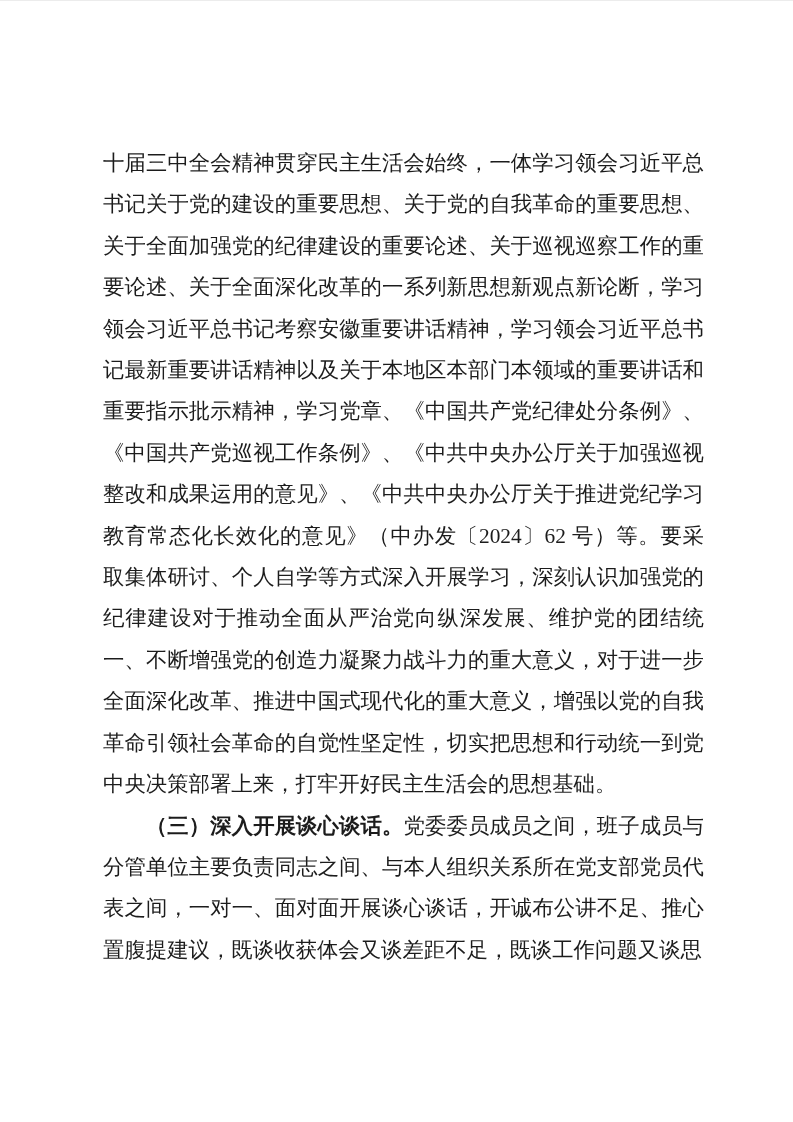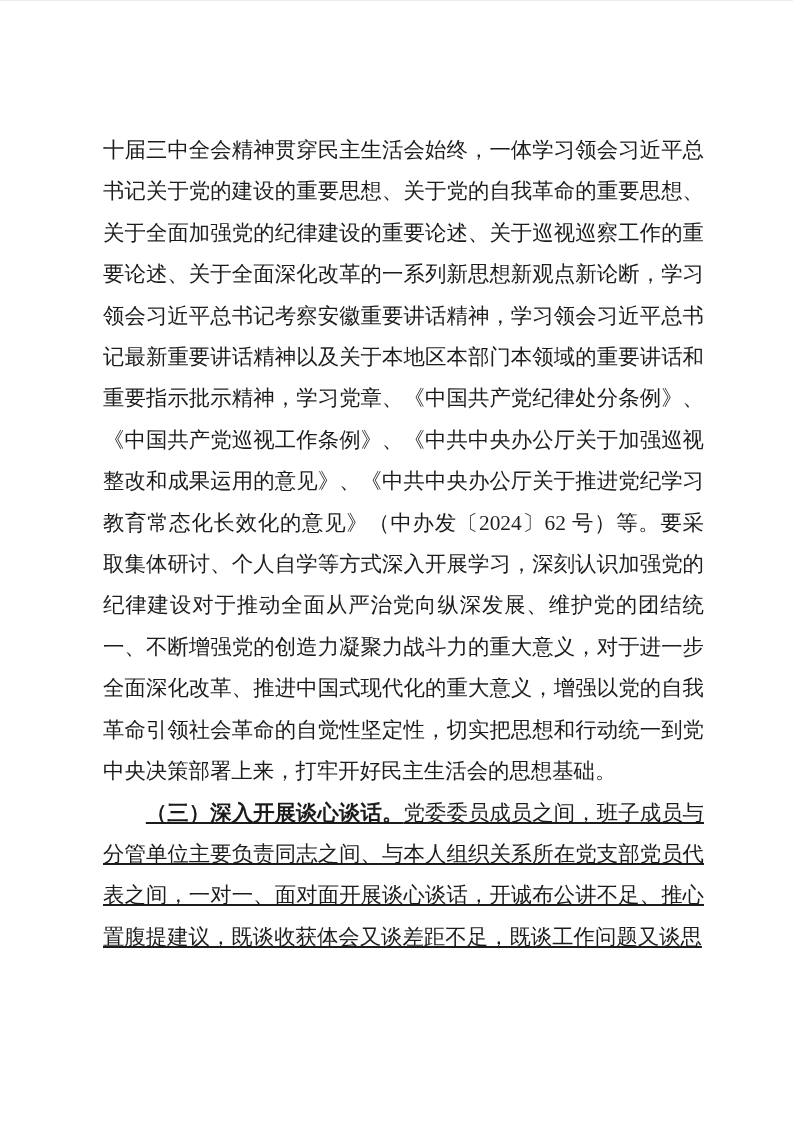--- a/index.html
+++ b/index.html
@@ -13,35 +13,34 @@
     height: 1122px;
     background: #ffffff;
     box-sizing: border-box;
     border-top: 1px solid #ececec;
     overflow: hidden;
     font-family: "Liberation Serif", "DejaVu Serif", serif;
   }
   .text-block {
     position: absolute;
     left: 103px;
-    top: 129px;
+    top: 142px;
     width: 601px;
   }
   .para {
     margin: 0;
     padding: 0;
     font-size: 21.4px;
     line-height: 41.4px;
     color: #1c1c1c;
     text-align: justify;
     word-break: break-all;
   }
   .para.indented {
     text-indent: 2em;
-    text-decoration: underline;
   }
   .lead-bold {
     font-weight: bold;
   }
 </style>
 </head>
 <body>
 
 <div class="page">
   <div class="text-block">

